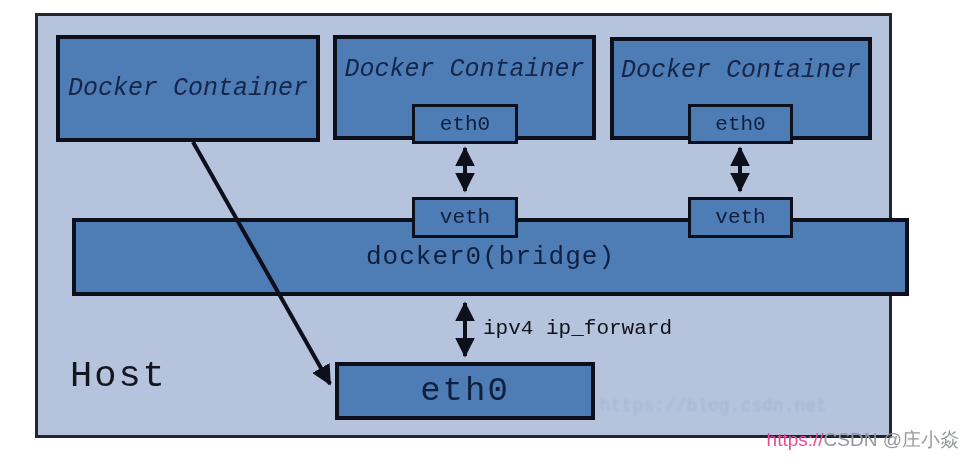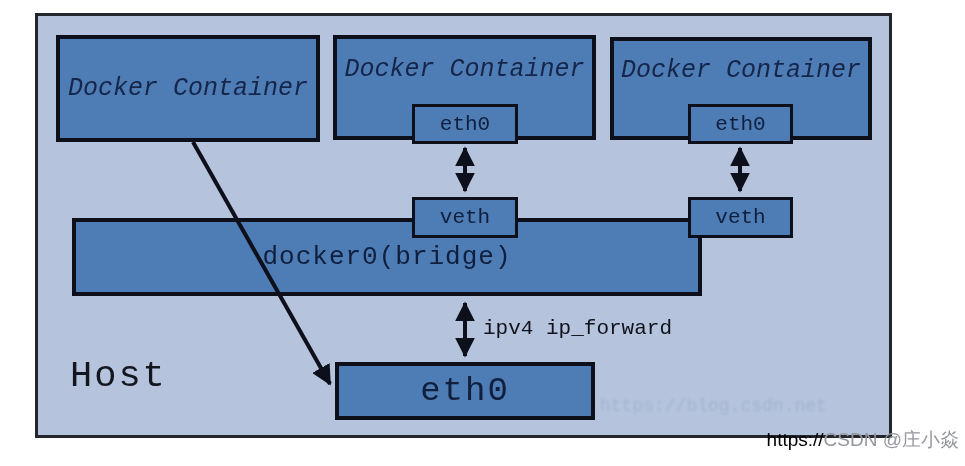--- a/index.html
+++ b/index.html
@@ -40,31 +40,31 @@
     position:absolute;left:600px;top:396px;width:300px;
     font-size:18px;color:#8fa3c4;opacity:0.45;
     filter:blur(1px);
     white-space:nowrap;
   }
   .watermark{
     position:absolute;right:6px;top:427px;
     font-size:19px;white-space:nowrap;
     font-family:"Liberation Sans","DejaVu Sans",sans-serif;
   }
-  .watermark .url{color:#000000;}
+  .watermark .url{color:#ec4899;}
   .watermark .handle{color:#94979e;text-align:center;}
 </style>
 </head>
 <body>
 
 <div class="canvas">
 
   <div class="host-box"></div>
 
-  <div class="node" style="left:72px;top:218px;width:630px;height:78px;">
+  <div class="node" style="left:72px;top:218px;width:837px;height:78px;">
     <span class="bridge-label">docker0(bridge)</span>
   </div>
 
   <div class="node" style="left:56px;top:35px;width:264px;height:107px;flex-direction:column;">
     <div class="container-title">Docker Container</div>
   </div>
 
   <div class="node" style="left:333px;top:35px;width:263px;height:105px;align-items:flex-start;padding-top:14px;">
     <div class="container-title">Docker Container</div>
   </div>

